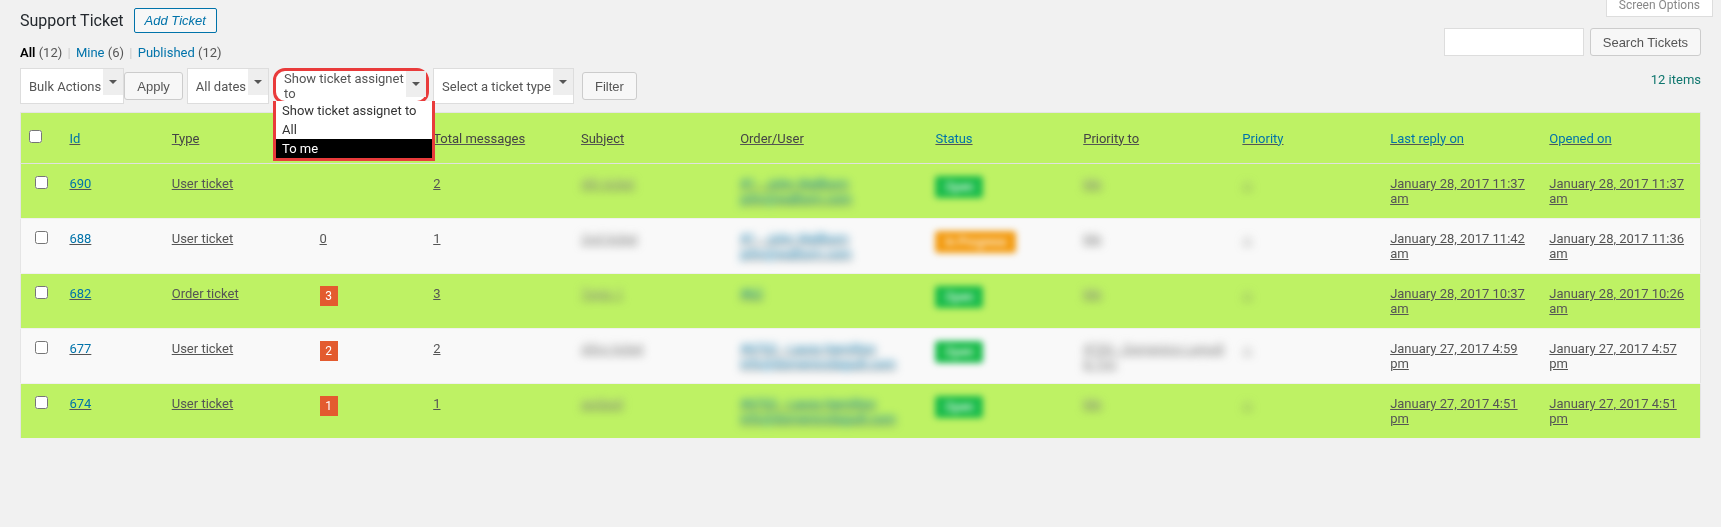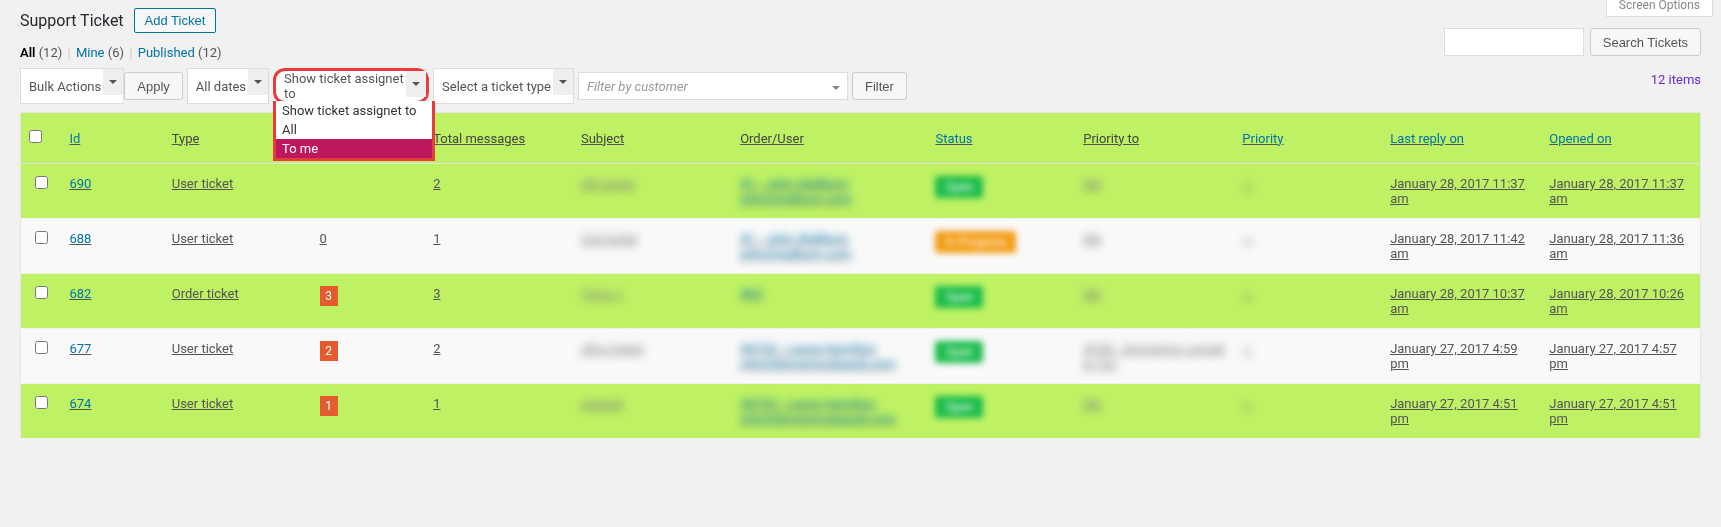--- a/index.html
+++ b/index.html
@@ -8,21 +8,21 @@
     font-size: 13px;
     color: #555;
     background: #f1f1f1;
     width: 1721px;
   }
   .wrap { padding: 8px 20px 20px 20px; }
   .header-row { display: flex; align-items: center; gap: 10px; margin-bottom: 12px; position: relative; }
   h1 { font-size: 16px; font-weight: 400; color: #23282d; }
   .add-btn {
     border: 1px solid #0073aa; color: #0073aa; background: #f7f7f7;
-    padding: 4px 10px; font-size: 13px; border-radius: 2px; cursor: pointer;
+    padding: 4px 10px; font-size: 13px; border-radius: 2px; cursor: pointer; font-style: italic;
   }
   .screen-options {
     position: absolute; right: -12px; top: -14px;
     background: #fff; border: 1px solid #ddd; border-top: none;
     padding: 4px 12px; font-size: 12px; color: #888;
   }
   .subsubsub { font-size: 13px; margin-bottom: 8px; }
   .subsubsub a { color: #0073aa; text-decoration: none; }
   .subsubsub .count { color: #555; }
   .subsubsub .sep { color: #ccc; padding: 0 2px; }
@@ -47,35 +47,35 @@
   .gap { width: 4px; }
   .highlighted {
     border: 3px solid #e93b3b !important; position: relative; z-index: 5;
   }
   .dropdown-open {
     position: absolute; top: 30px; left: -3px;
     background: #fff; border: 3px solid #e93b3b; border-top: none;
     width: 162px; z-index: 10;
   }
   .dropdown-open .opt { padding: 2px 6px; font-size: 13px; color: #333; }
-  .dropdown-open .opt.selected { background: #be185d; color: #fff; }
+  .dropdown-open .opt.selected { background: #000000; color: #fff; }
   .customer-filter {
     position: relative; background: #fff; border: 1px solid #ddd;
     height: 28px; width: 270px; display: flex; align-items: center;
   }
   .customer-filter span { padding: 0 8px; color: #999; font-style: italic; }
   .customer-filter .arrow {
     position: absolute; right: 6px; top: 8px;
   }
   .search-area {
     position: absolute; right: 0; top: -40px; display: flex; gap: 6px;
   }
   .search-input { background: #fff; border: 1px solid #ddd; height: 28px; width: 140px; padding: 0 6px; }
   .items-count {
-    position: absolute; right: 0; top: 4px; font-size: 13px; color: #6d28d9;
+    position: absolute; right: 0; top: 4px; font-size: 13px; color: #0f766e;
   }
   table.wp-list {
     width: 100%; border-collapse: collapse; background: #bef264;
     border: 1px solid #e5e5e5;
     text-decoration: underline;
   }
   table.wp-list thead th {
     text-align: left; font-weight: 400; font-size: 13px; color: #444;
     padding: 10px 8px; border-bottom: 1px solid #e1e1e1;
   }
@@ -177,26 +177,20 @@
     <div class="select-wrap">
       <span>Select a ticket type</span>
       <div class="arrow">
           <svg viewBox="0 0 10 10">
             <path d="M1 3 L5 7 L9 3 Z"></path>
           </svg>
         </div>
     </div>
     <div class="gap"></div>
 
-    <div class="customer-filter">
-      <span>Filter by customer</span>
-      <div class="arrow"><svg width="10" height="10" viewBox="0 0 10 10">
-            <path d="M1 3 L5 7 L9 3 Z" fill="#888"></path>
-          </svg></div>
-    </div>
     <div class="gap"></div>
 
     <button class="btn">Filter</button>
 
     <div class="items-count">12 items</div>
   </div>
 
   <table class="wp-list">
     <thead>
       <tr>

